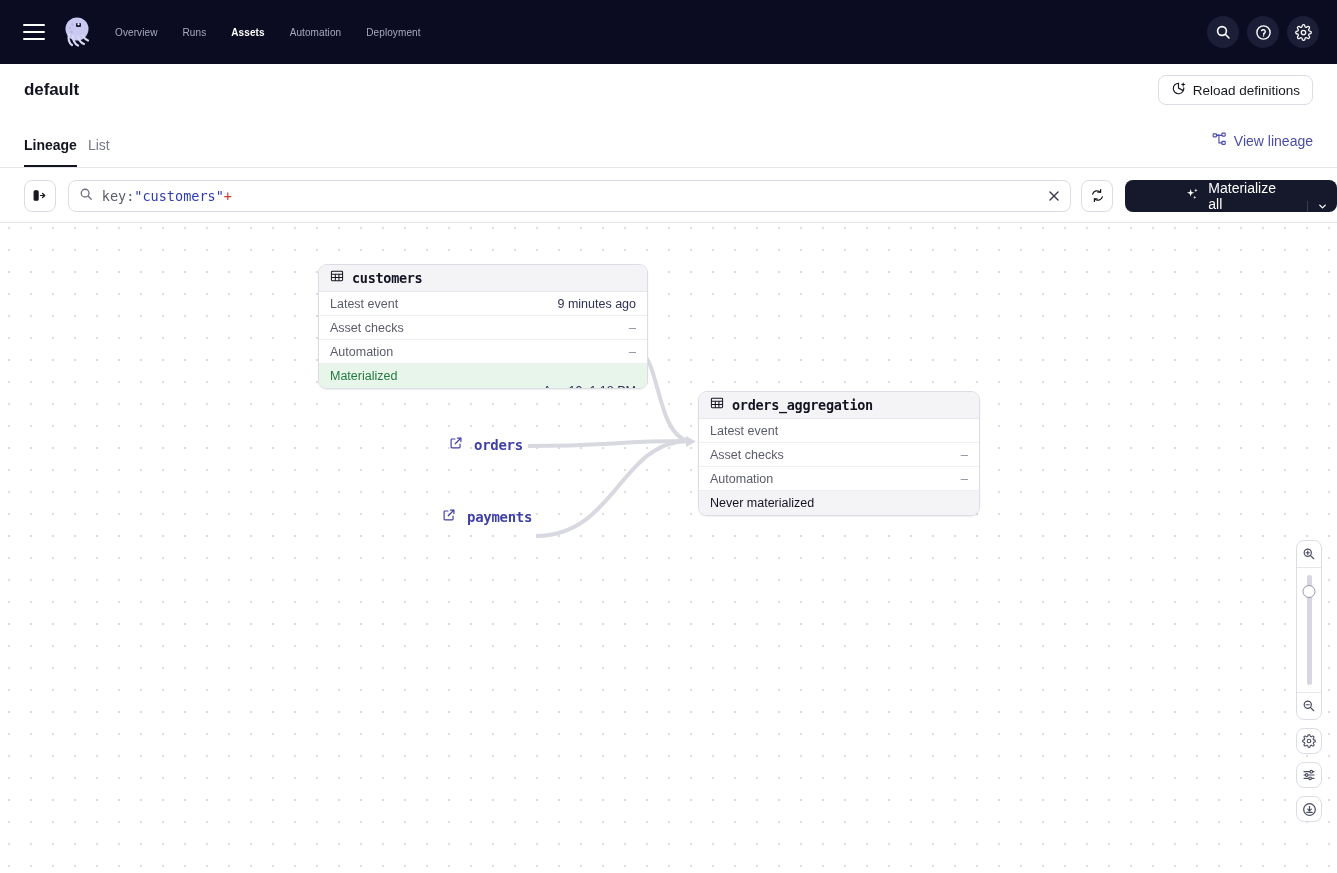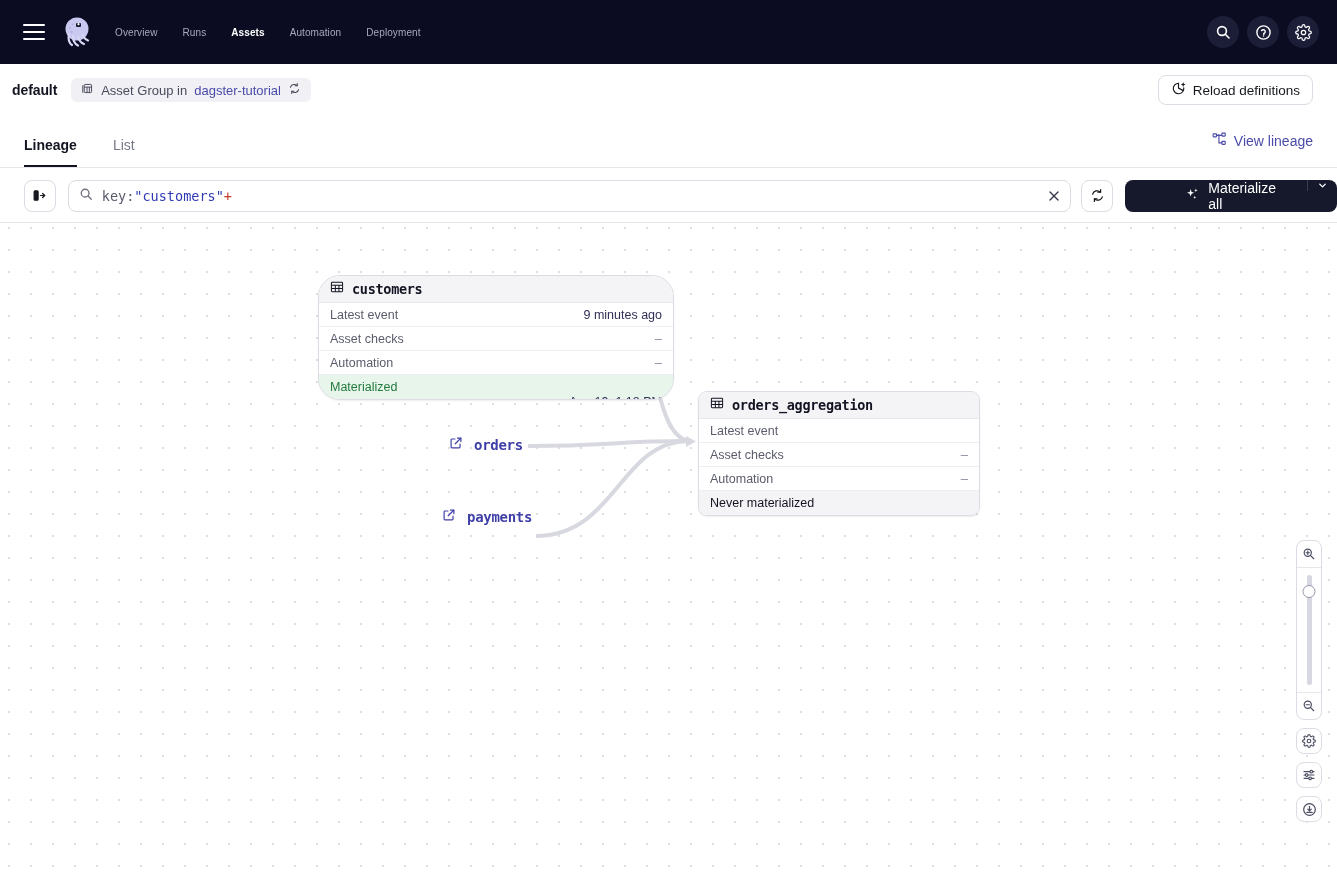--- a/index.html
+++ b/index.html
@@ -43,42 +43,42 @@
     display: flex; align-items: center; justify-content: center;
     cursor: pointer;
   }
 
   
   .page-header {
     position: absolute; top: 64px; left: 0; width: 1337px; height: 52px;
     background: #ffffff; display: flex; align-items: center;
   }
   .page-title {
-    margin-left: 12px; font-size: 14px; font-weight: bold; color: #131421;
+    margin-left: 24px; font-size: 17px; font-weight: bold; color: #131421;
     letter-spacing: -0.1px;
   }
   .group-chip {
     margin-left: 14px; height: 24px; border-radius: 6px;
     background: #f0f0f5; display: flex; align-items: center; gap: 7px;
     padding: 0 10px; font-size: 13px; color: #4a4b5c; cursor: pointer;
   }
   .group-chip .link { color: #4a4ba8; }
   .reload-btn {
     position: absolute; right: 24px; height: 30px;
     border: 1px solid #dcdce4; border-radius: 8px;
     display: flex; align-items: center; gap: 7px; padding: 0 12px;
     font-size: 13.5px; color: #16181d; background: #fff; cursor: pointer;
   }
 
   
   .tabs-row {
     position: absolute; top: 116px; left: 0; width: 1337px; height: 52px;
     border-bottom: 1px solid #e6e6eb; background: #fff;
   }
-  .tabs { position: absolute; left: 24px; bottom: 0; display: flex; gap: 36px; }
+  .tabs { position: absolute; left: 24px; bottom: 0; display: flex; gap: 11px; }
   .tab {
     font-size: 14px; color: #767888; padding-bottom: 12px;
     border-bottom: 2px solid transparent; cursor: pointer;
   }
   .tab.active { color: #131421; font-weight: bold; border-bottom-color: #131421; }
   .view-lineage {
     position: absolute; right: 24px; top: 16px;
     display: flex; align-items: center; gap: 7px;
     color: #4a4ba8; font-size: 14px; cursor: pointer;
   }
@@ -108,21 +108,21 @@
   .clear-x {
     position: absolute; right: 9px; top: 50%; transform: translateY(-50%);
     cursor: pointer; width: 14px; height: 14px;
   }
   .refresh-btn {
     margin-left: 10px; width: 32px; height: 32px;
     border: 1px solid #dcdce4; border-radius: 8px; background: #fff;
     display: flex; align-items: center; justify-content: center; cursor: pointer;
   }
   .materialize-group {
-    margin-left: 12px; height: 32px; display: flex; align-items: flex-start;
+    margin-left: 12px; height: 32px; display: flex; align-items: flex-end;
     background: #16182b; border-radius: 8px; overflow: hidden; padding-left: 47px;
   }
   .materialize-btn {
     display: flex; align-items: center; gap: 8px; padding: 0 14px 0 13px;
     color: #fff; font-size: 14px; cursor: pointer;
   }
   .materialize-caret {
     width: 30px; border-left: 1px solid #3a3c50;
     display: flex; align-items: center; justify-content: center; cursor: pointer;
   }
@@ -263,41 +263,20 @@
         <svg width="17" height="17" viewBox="0 0 24 24" fill="none" stroke="#ffffff" stroke-width="1.8">
           <circle cx="12" cy="12" r="3.1"></circle>
           <path d="M19.4 15a1.6 1.6 0 0 0 .3 1.8l.1.1a2 2 0 1 1-2.8 2.8l-.1-.1a1.6 1.6 0 0 0-1.8-.3 1.6 1.6 0 0 0-1 1.5V21a2 2 0 1 1-4 0v-.1A1.6 1.6 0 0 0 9 19.4a1.6 1.6 0 0 0-1.8.3l-.1.1a2 2 0 1 1-2.8-2.8l.1-.1a1.6 1.6 0 0 0 .3-1.8 1.6 1.6 0 0 0-1.5-1H3a2 2 0 1 1 0-4h.1A1.6 1.6 0 0 0 4.6 9a1.6 1.6 0 0 0-.3-1.8l-.1-.1a2 2 0 1 1 2.8-2.8l.1.1a1.6 1.6 0 0 0 1.8.3H9a1.6 1.6 0 0 0 1-1.5V3a2 2 0 1 1 4 0v.1a1.6 1.6 0 0 0 1 1.5 1.6 1.6 0 0 0 1.8-.3l.1-.1a2 2 0 1 1 2.8 2.8l-.1.1a1.6 1.6 0 0 0-.3 1.8V9a1.6 1.6 0 0 0 1.5 1H21a2 2 0 1 1 0 4h-.1a1.6 1.6 0 0 0-1.5 1z"></path>
         </svg>
       </div>
     </div>
   </div>
 
   <div class="page-header">
     <div class="page-title">default</div>
-    <div class="group-chip">
-      <span>
-        <svg width="13" height="13" viewBox="0 0 16 16" fill="none" stroke="#4a4b5c" stroke-width="1.2">
-          <rect x="4" y="3" width="9" height="10" rx="1"></rect>
-          <line x1="4" y1="6.3" x2="13" y2="6.3"></line>
-          <line x1="7.4" y1="6.3" x2="7.4" y2="13"></line>
-          <line x1="10.3" y1="6.3" x2="10.3" y2="13"></line>
-          <path d="M2.2 4.5v8.3" stroke-linecap="round"></path>
-        </svg>
-      </span>
-      <span>Asset Group in</span>
-      <span class="link">dagster-tutorial</span>
-      <span>
-        <svg width="13" height="13" viewBox="0 0 16 16" fill="none" stroke="#4a4b5c" stroke-width="1.3" stroke-linecap="round">
-          <path d="M3 6.5a5 5 0 0 1 8.2-2.1"></path>
-          <path d="M13 9.5a5 5 0 0 1-8.2 2.1"></path>
-          <path d="M11.4 1.8v2.7h-2.7"></path>
-          <path d="M4.6 14.2v-2.7h2.7"></path>
-        </svg>
-      </span>
-    </div>
     <div class="reload-btn">
       <span>
         <svg width="15" height="15" viewBox="0 0 16 16" fill="none" stroke="#16181d" stroke-width="1.25" stroke-linecap="round">
           <path d="M13.6 7.2A5.6 5.6 0 1 1 8 2.4"></path>
           <path d="M8 2.4 L8 7.6 L12.6 10"></path>
           <path d="M13 2.2 L13 5.2 M11.5 3.7 L14.5 3.7"></path>
         </svg>
       </span>
       <span>Reload definitions</span>
     </div>
@@ -377,21 +356,21 @@
 
       <path d="M636 128 C 660 128, 655 210, 688 218" stroke="#d8d9e0" stroke-width="4" fill="none"></path>
 
       <path d="M528 223 C 610 223, 615 218, 688 218" stroke="#d8d9e0" stroke-width="4" fill="none"></path>
 
       <path d="M536 313 C 615 313, 620 219, 688 218" stroke="#d8d9e0" stroke-width="4" fill="none"></path>
 
       <path d="M686 213 L696 218.5 L686 224 Z" fill="#d8d9e0"></path>
     </svg>
 
-    <div class="node" style="left:318px; top:52px; width:356px;border-radius:22px;">
+    <div class="node" style="left:318px; top:41px; width:330px;">
       <div class="node-head">
         <span>
           <svg width="14" height="14" viewBox="0 0 16 16" fill="none" stroke="#131421" stroke-width="1.15">
             <rect x="1.6" y="2.6" width="12.8" height="10.8" rx="1"></rect>
             <line x1="1.6" y1="6.1" x2="14.4" y2="6.1"></line>
             <line x1="1.6" y1="9.7" x2="14.4" y2="9.7"></line>
             <line x1="6.1" y1="6.1" x2="6.1" y2="13.4"></line>
             <line x1="10.2" y1="6.1" x2="10.2" y2="13.4"></line>
           </svg>
         </span>

